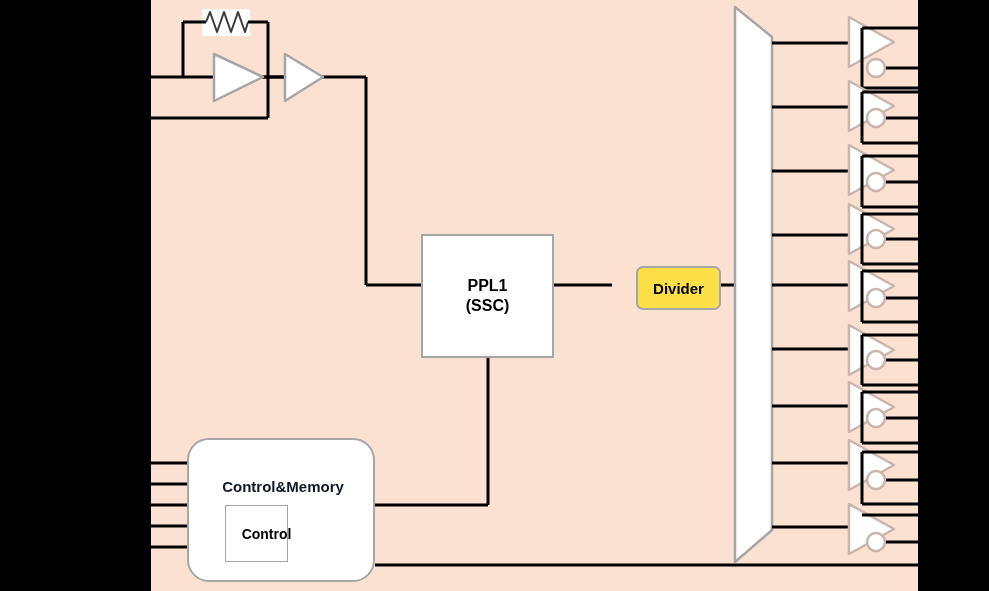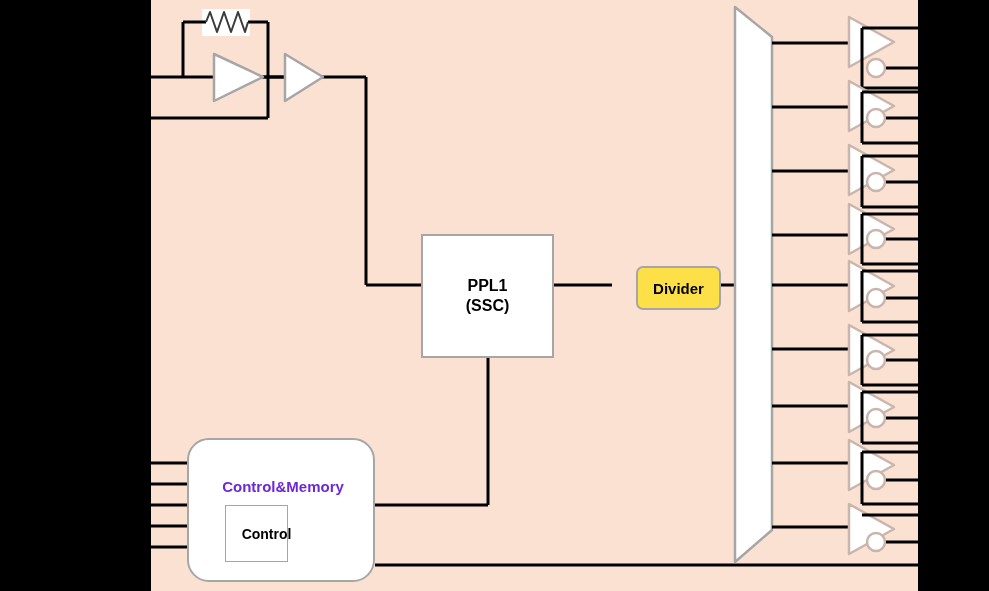--- a/index.html
+++ b/index.html
@@ -91,21 +91,21 @@
     box-sizing: border-box;
   }
   #ctrlmem-title {
     position: absolute;
     left: 0;
     top: 38px;
     width: 188px;
     text-align: center;
     font-size: 15px;
     font-weight: bold;
-    color: #6d28d9;
+    color: #0f172a;
   }
   #ctrlmem-inner {
     position: absolute;
     left: 36px;
     top: 65px;
     width: 110px;
     height: 57px;
     display: flex;
   }
   #ctrlmem-inner .cell {

